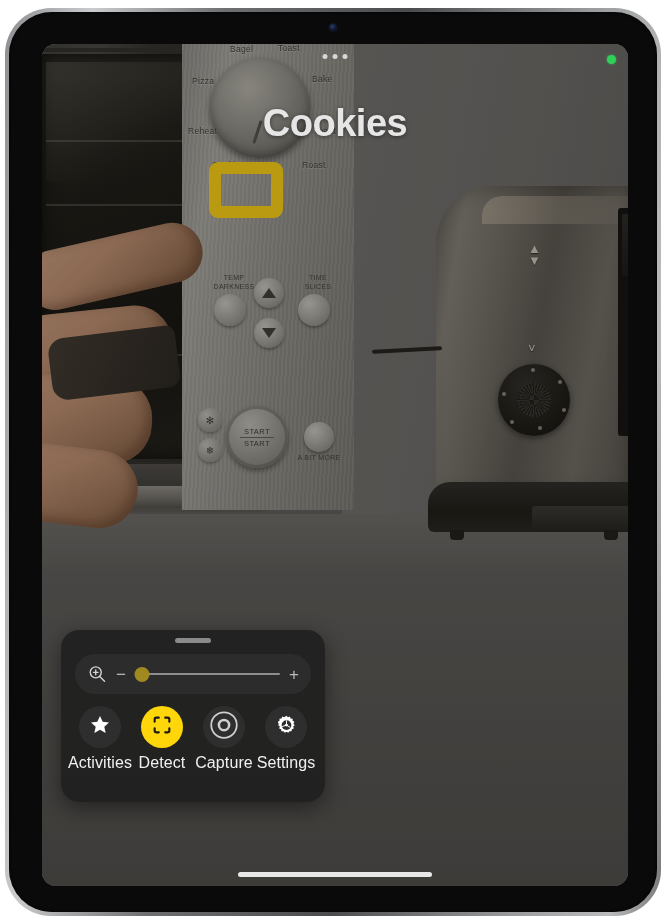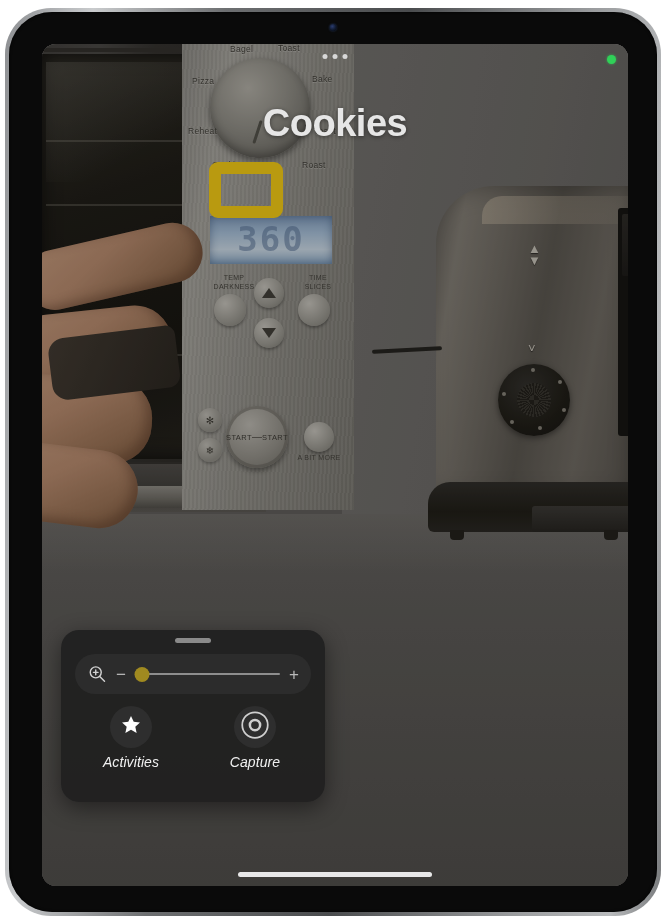--- a/index.html
+++ b/index.html
@@ -161,21 +161,21 @@
     display: block; width: 0; height: 0;
     border-left: 7px solid transparent; border-right: 7px solid transparent;
   }
   .arrow-up i { border-bottom: 10px solid #3a3933; }
   .arrow-down i { border-top: 10px solid #3a3933; }
   .start-btn {
     position: absolute; left: 44px; top: 366px; width: 62px; height: 62px;
     border-radius: 50%;
     background: radial-gradient(circle at 38% 30%, #bebcb5, #918f88 60%, #6e6d66);
     box-shadow: 0 3px 5px rgba(0,0,0,.4), inset 0 0 0 3px rgba(90,88,82,.5);
-    display: flex; align-items: center; justify-content: center;
+    display: flex; flex-direction: column; align-items: center; justify-content: center;
   }
   .start-btn span { font-size: 7.5px; color: #35342f; letter-spacing: .4px; }
   .start-btn .div { width: 34px; height: 1px; background: #5d5b55; margin: 1px 0; }
   .mini-ic {
     position: absolute; width: 24px; height: 24px; border-radius: 50%;
     background: radial-gradient(circle at 35% 30%, #c2c0b9, #8e8d86 70%);
     box-shadow: 0 2px 3px rgba(0,0,0,.3);
     display:flex;align-items:center;justify-content:center;
     font-size: 10px; color:#3a3933;
   }
@@ -330,21 +330,21 @@
   .action {
     display: flex; flex-direction: column; align-items: center; gap: 6px;
     width: 62px;
   }
   .action-circle {
     width: 42px; height: 42px; border-radius: 50%;
     background: #2e2e2e;
     display: flex; align-items: center; justify-content: center;
   }
   .action-circle.active { background: #ffd60a; }
-  .action-label { font-size: 14px; color: #f0f0f0; letter-spacing: .1px; font-style: italic; }
+  .action-label { font-size: 16px; color: #f0f0f0; letter-spacing: .1px; }
 
   #home-indicator {
     position: absolute; left: 50%; bottom: 9px; transform: translateX(-50%);
     width: 194px; height: 5px; border-radius: 3px;
     background: #e8e8e8;
   }
 </style>
 </head>
 <body>
 
@@ -414,23 +414,20 @@
             <div class="dial"></div>
             <div class="dial-lbl" style="left:48px; top:4px;">Bagel</div>
             <div class="dial-lbl" style="left:96px; top:3px;">Toast</div>
             <div class="dial-lbl" style="left:10px; top:36px;">Pizza</div>
             <div class="dial-lbl" style="left:130px;top:34px;">Bake</div>
             <div class="dial-lbl" style="left:6px;  top:86px;">Reheat</div>
             <div class="dial-lbl" style="left:132px;top:86px;">Toast</div>
             <div class="dial-lbl" style="left:30px; top:120px;">Cookies</div>
             <div class="dial-lbl" style="left:120px;top:120px;">Roast</div>
 
-            <div class="lcd">
-              <div class="lcd-num">360</div>
-            </div>
 
             <div class="btn-lbl" style="left:22px; top:234px; width:60px;">
               <div>TEMP</div>
               <div>DARKNESS</div>
             </div>
             <div class="btn-lbl" style="left:108px; top:234px; width:56px;">
               <div>TIME</div>
               <div>SLICES</div>
             </div>
 
@@ -505,33 +502,61 @@
             <div class="action-circle">
               <span>
                 <svg viewBox="0 0 24 24" width="22" height="22" fill="#ffffff">
                   <path d="M12 2.2l2.95 6.38 6.85.72-5.1 4.6 1.45 6.9L12 17.2 5.85 20.8l1.45-6.9-5.1-4.6 6.85-.72z"></path>
                 </svg>
               </span>
             </div>
             <div class="action-label">Activities</div>
           </div>
 
+          <div class="action">
+            <div class="action-circle active">
+              <span>
+                <svg viewBox="0 0 24 24" width="22" height="22" fill="none" stroke="#1a1a1a" stroke-width="2.3" stroke-linecap="round">
+                  <path d="M4 8.5V5.6A1.6 1.6 0 0 1 5.6 4h2.9"></path>
+                  <path d="M15.5 4h2.9A1.6 1.6 0 0 1 20 5.6v2.9"></path>
+                  <path d="M20 15.5v2.9a1.6 1.6 0 0 1-1.6 1.6h-2.9"></path>
+                  <path d="M8.5 20H5.6A1.6 1.6 0 0 1 4 18.4v-2.9"></path>
+                </svg>
+              </span>
+            </div>
+            <div class="action-label">Detect</div>
+          </div>
 
           <div class="action">
             <div class="action-circle">
               <span>
                 <svg viewBox="0 0 24 24" width="30" height="30" fill="none" stroke="#cfcfcf" stroke-width="1.4">
                   <circle cx="12" cy="12" r="10.2"></circle>
                   <circle cx="12" cy="12" r="4.1" stroke-width="2"></circle>
                 </svg>
               </span>
             </div>
             <div class="action-label">Capture</div>
           </div>
 
+          <div class="action">
+            <div class="action-circle">
+              <span>
+                <svg viewBox="0 0 24 24" width="23" height="23" fill="#ffffff">
+                  <path d="M12 1.9l1.5 1.55 2.02-.74.78 2.02 2.13.2-.1 2.15 1.86 1.07-.95 1.94 1.36 1.67-1.63 1.4.63 2.06-2.06.63-.22 2.14-2.15-.1-1.35 1.68-1.82-1.15-1.82 1.15-1.35-1.68-2.15.1-.22-2.14-2.06-.63.63-2.06-1.63-1.4L3.84 10.1l-.95-1.94L4.75 7.1l-.1-2.15 2.13-.2.78-2.02 2.02.74z"></path>
+                  <circle cx="12" cy="11.6" r="5.1" fill="#2e2e2e"></circle>
+                  <circle cx="12" cy="11.6" r="1.5" fill="#ffffff"></circle>
+                  <rect x="11.5" y="6.6" width="1" height="5" fill="#ffffff"></rect>
+                  <rect x="11.5" y="11" width="5" height="1" fill="#ffffff" transform="rotate(32 12 11.6)"></rect>
+                  <rect x="7" y="11" width="5" height="1" fill="#ffffff" transform="rotate(-20 12 11.6)"></rect>
+                </svg>
+              </span>
+            </div>
+            <div class="action-label">Settings</div>
+          </div>
 
         </div>
       </div>
 
       <div id="home-indicator"></div>
 
     </div>
   </div>
 </div>
 

